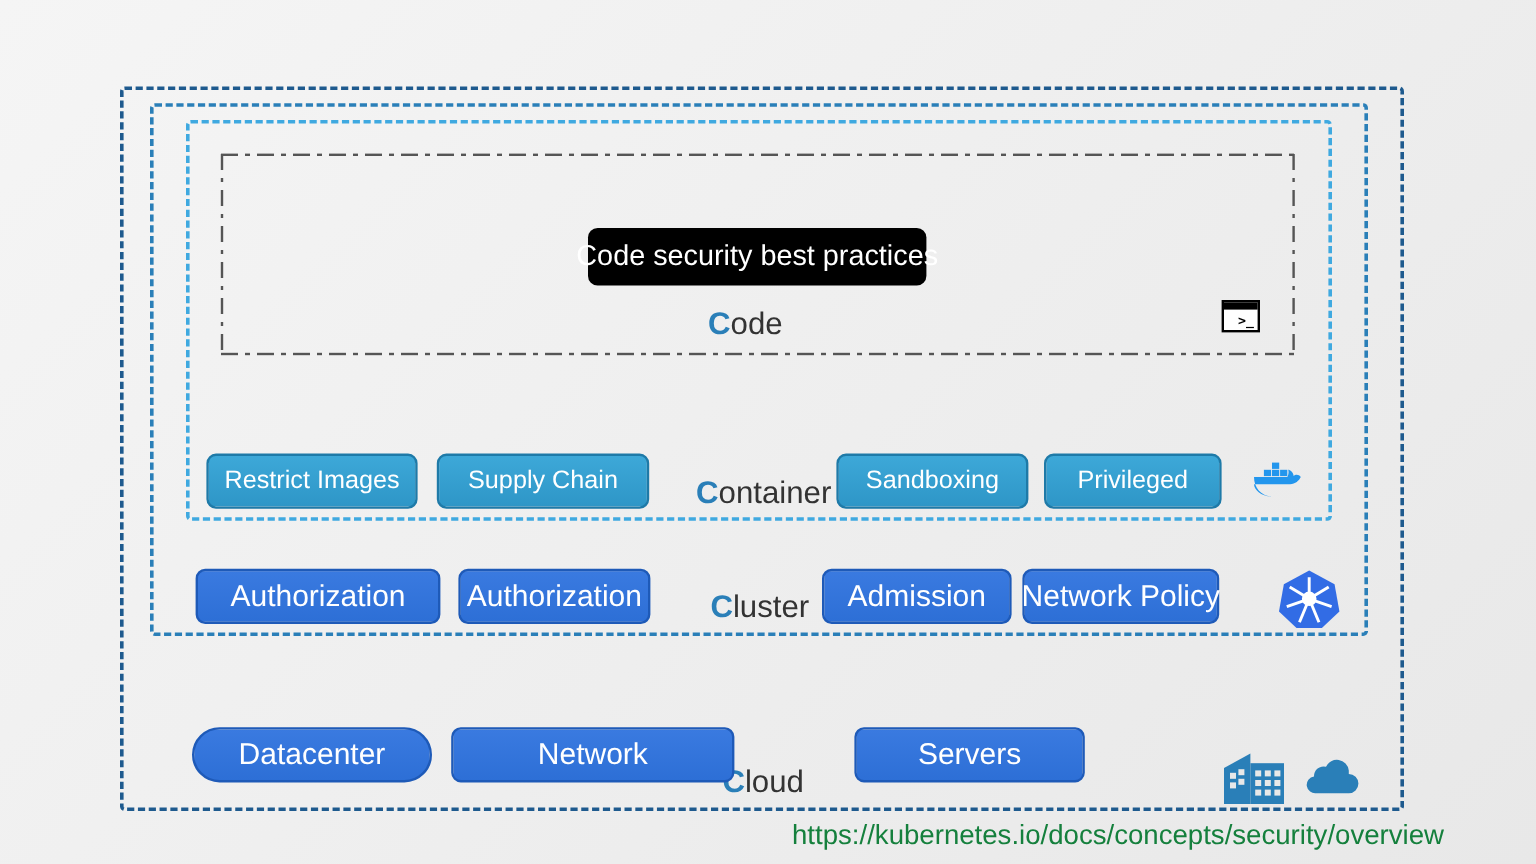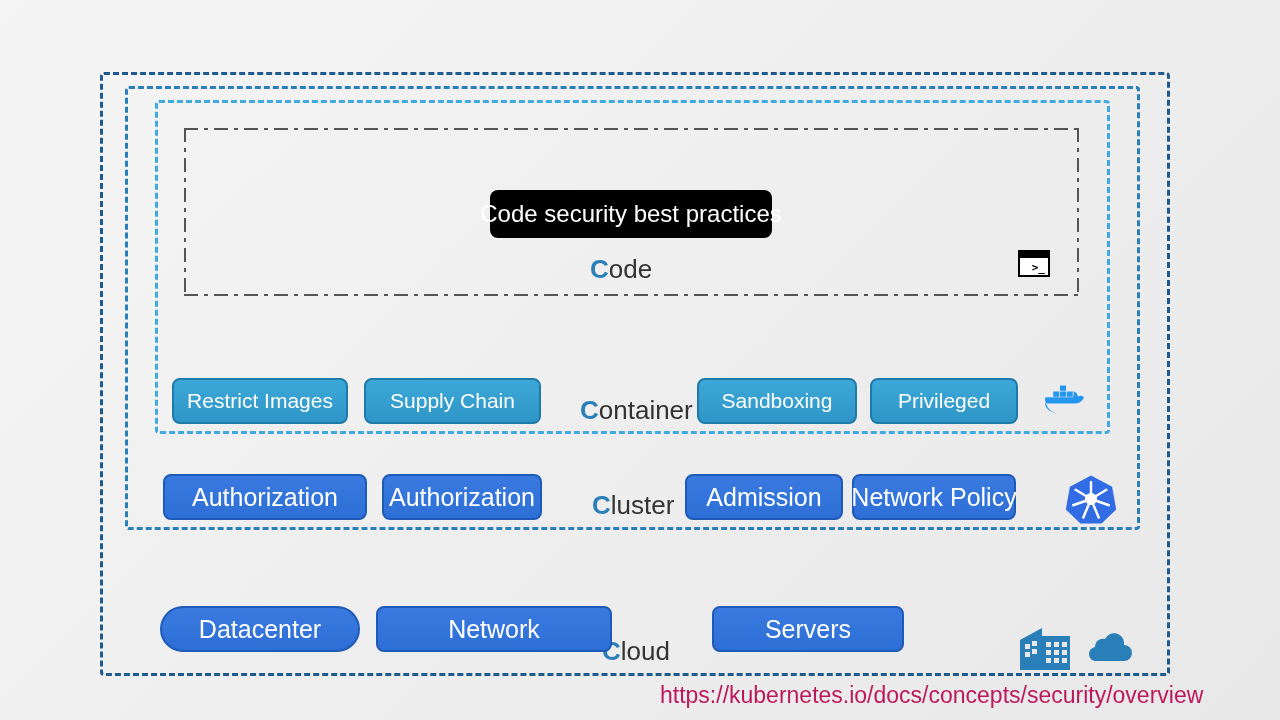--- a/index.html
+++ b/index.html
@@ -142,21 +142,21 @@
 
   #kube-icon { left: 1065px; top: 473px; width: 52px; height: 52px; }
 
   #building-icon { left: 1020px; top: 626px; width: 50px; height: 44px; }
   #cloud-icon    { left: 1088px; top: 630px; width: 46px; height: 32px; }
 
   #source-url {
     position: absolute;
     left: 660px; top: 682px;
     font-size: 23px;
-    color: #be185d;
+    color: #15803d;
     text-align: right;
   }
 </style>
 </head>
 <body>
 
 <div id="cloud-box" class="layer"></div>
 <div id="cluster-box" class="layer"></div>
 <div id="container-box" class="layer"></div>
 <div id="code-box" style="position:absolute;"></div>

